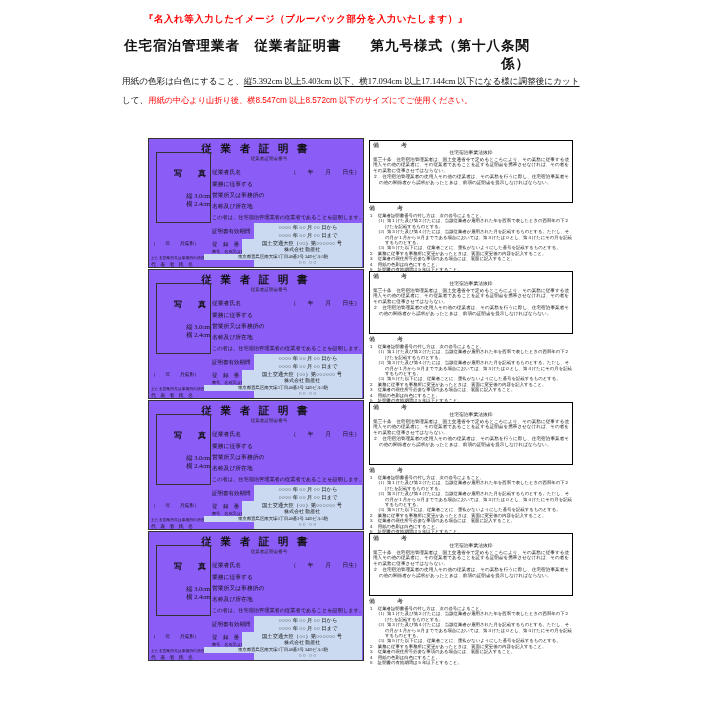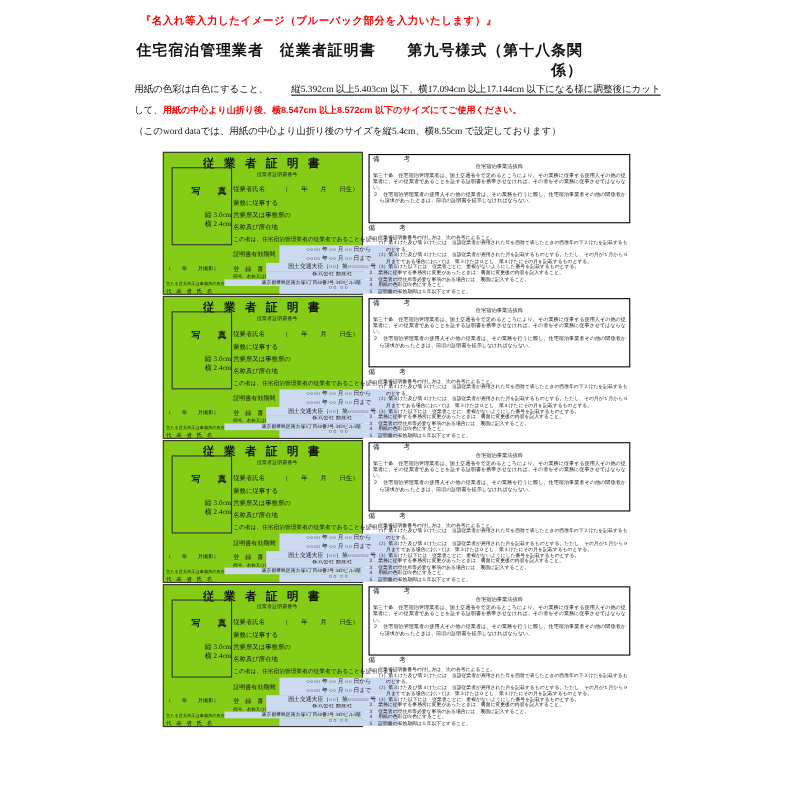--- a/index.html
+++ b/index.html
@@ -4,44 +4,44 @@
 <style>
   :root{ --hl:#cbdaf0; --ink:#111; --line:#333; }
   *{ box-sizing:border-box; }
   html,body{ margin:0; padding:0; }
   body{
     width:720px; height:720px; position:relative; background:#fff;
     font-family:"Liberation Serif","DejaVu Serif",serif; color:var(--ink);
     overflow:hidden;
   }
   .note{
-    position:absolute; left:128px; top:13px;
+    position:absolute; left:144px; top:13px;
     font-family:"Liberation Sans","DejaVu Sans",sans-serif;
     font-weight:bold; font-size:9.5px; color:#f00; letter-spacing:.5px;
   }
   .doc-title{
     position:absolute; left:110px; top:37px; width:420px; text-align:right;
     font-size:13.5px; letter-spacing:1px;font-weight:bold;
   }
   .intro{
     position:absolute; left:122px; top:72px; width:486px;
     font-size:8.6px; line-height:19px;
   }
-  .intro u{ text-underline-offset:2px;margin-left:21px; }
+  .intro u{ text-underline-offset:2px; }
   .intro .red{
-    color:#f00; font-weight:bold;
+    color:#f00; font-weight:normal;
     font-family:"Liberation Sans","DejaVu Sans",sans-serif; font-size:8.2px;text-align:center;
   }
   .cards{ position:absolute; left:148px; top:138px; width:426px; }
   .card{ display:flex; height:130px; margin-bottom:1px; }
 
   
   .cert{
-    position:relative; flex:none; width:182px; height:130px;
-    border:1px solid var(--line); background:#84cc16;
+    position:relative; flex:none; width:216px; height:130px;
+    border:1px solid var(--line); background:#8b5cf6;
   }
   .c-title{
     position:absolute; top:3px; left:0; right:0; text-align:center;
     font-size:10.5px; font-weight:bold; letter-spacing:3px;
   }
   .c-num{
     position:absolute; top:16.5px; left:0; right:0; text-align:center;
     padding-left:26px; font-size:4.6px; color:#222;
   }
   .photo-box{
@@ -86,21 +86,20 @@
 </style>
 </head>
 <body>
 
 <div class="note">『名入れ等入力したイメージ（ブルーバック部分を入力いたします）』</div>
 <div class="doc-title">住宅宿泊管理業者　従業者証明書　　第九号様式（第十八条関係）</div>
 
 <div class="intro">
   <div><span>用紙の色彩は白色にすること、</span><u>縦5.392cm 以上5.403cm 以下、横17.094cm 以上17.144cm 以下になる様に調整後にカット</u></div>
   <div><span>して、</span><span class="red">用紙の中心より山折り後、横8.547cm 以上8.572cm 以下のサイズにてご使用ください。</span></div>
-  <div>（このword dataでは、用紙の中心より山折り後のサイズを縦5.4cm、横8.55cm で設定しております）</div>
 </div>
 
 <div class="cards">
   <div class="card">
     <div class="cert">
       <div class="c-title">従 業 者 証 明 書</div>
       <div class="c-num">従業者証明書番号</div>
 
       <div class="photo-box">
         <div class="photo-label">写　真</div>

